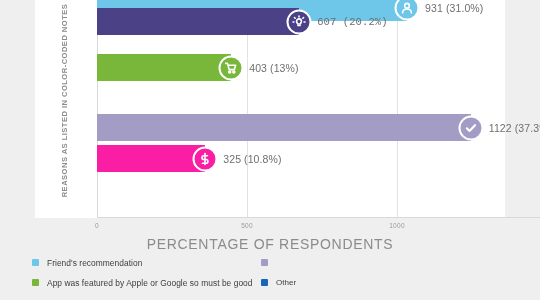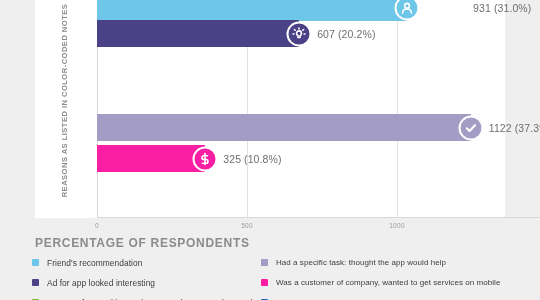--- a/index.html
+++ b/index.html
@@ -59,22 +59,22 @@
     position:absolute;top:50%;transform:translateY(-50%);
     font-size:10.5px;color:#6f6f6f;white-space:nowrap;letter-spacing:.1px;
   }
 
   
   .xtick{
     position:absolute;top:222px;font-size:6.5px;color:#9a9a9a;
     transform:translateX(-50%);letter-spacing:.3px;
   }
   .x-axis-title{
-    position:absolute;left:35px;top:236px;width:470px;text-align:left;
-    font-size:12px;font-weight:bold;letter-spacing:.7px;color:#8b8b8b;
+    position:absolute;left:35px;top:236px;width:470px;text-align:center;
+    font-size:14px;font-weight:normal;letter-spacing:.7px;color:#8b8b8b;
   }
 
   
   .legend{
     position:absolute;left:0;top:253px;width:432px;height:47px;
   }
   .legend-col{position:absolute;top:0;}
   .legend-col.left{left:32px;}
   .legend-col.right{left:261px;}
   .legend-item{
@@ -105,32 +105,43 @@
 
       <div class="bars" id="bars">
           <div class="bar-row" style="top: -6px; right: 0px;">
             <div class="bar" style="width: 310.1px; background: rgb(110, 198, 232);"></div>
             <div class="bar-badge" style="left: 310.1px; background: rgb(110, 198, 232);">
               <svg width="15" height="15" viewBox="0 0 16 16">
                 <circle cx="8" cy="5.6" r="2.5" fill="none" stroke="#fff" stroke-width="1.7" stroke-linecap="round" stroke-linejoin="round"></circle>
                 <path d="M3.3 13.2c0-2.6 2.1-4.2 4.7-4.2s4.7 1.6 4.7 4.2" fill="none" stroke="#fff" stroke-width="1.7" stroke-linecap="round" stroke-linejoin="round"></path>
               </svg>
             </div>
-            <div class="bar-label" style="left: 328.1px; margin-left: 48px;">931 (31.0%)</div>
+            <div class="bar-label" style="left: 328.1px;">931 (31.0%)</div>
           </div>
-          <div class="bar-row" style="top: 20px; right: 0px;">
+          <div class="bar-row" style="top: 8px; right: 0px; font-family: Liberation Mono, monospace;">
             <div class="bar" style="width: 202.181px; background: rgb(74, 65, 134);"></div>
             <div class="bar-badge" style="left: 202.181px; background: rgb(74, 65, 134);">
               <svg width="15" height="15" viewBox="0 0 16 16">
                 <path d="M5.4 7.3a2.6 2.6 0 1 1 5.2 0c0 1.3-1 1.9-1.2 2.9H6.6c-.2-1-1.2-1.6-1.2-2.9z" fill="none" stroke="#fff" stroke-width="1.7" stroke-linecap="round" stroke-linejoin="round"></path>
                 <path d="M6.8 11.8h2.4" fill="none" stroke="#fff" stroke-width="1.7" stroke-linecap="round" stroke-linejoin="round"></path>
                 <path d="M8 1.6v1M3.1 3.2l.8.8M12.9 3.2l-.8.8M1.6 8h1M13.4 8h1" fill="none" stroke="#fff" stroke-width="1.7" stroke-linecap="round" stroke-linejoin="round"></path>
               </svg>
             </div>
             <div class="bar-label" style="left: 220.181px;">607 (20.2%)</div>
+          </div>
+          <div class="bar-row" style="top: 54px; right: 0px;">
+            <div class="bar" style="width: 134.232px; background: rgb(121, 183, 59);"></div>
+            <div class="bar-badge" style="left: 134.232px; background: rgb(121, 183, 59);">
+              <svg width="15" height="15" viewBox="0 0 16 16">
+                <path d="M2.4 3.1h1.9l1.7 6.6h5.6l1.3-4.6H5" fill="none" stroke="#fff" stroke-width="1.7" stroke-linecap="round" stroke-linejoin="round"></path>
+                <circle cx="6.6" cy="12.3" r="1.1" fill="none" stroke="#fff" stroke-width="1.7" stroke-linecap="round" stroke-linejoin="round"></circle>
+                <circle cx="11" cy="12.3" r="1.1" fill="none" stroke="#fff" stroke-width="1.7" stroke-linecap="round" stroke-linejoin="round"></circle>
+              </svg>
+            </div>
+            <div class="bar-label" style="left: 152.232px;">403 (13%)</div>
           </div>
           <div class="bar-row" style="top: 114px; right: 0px;">
             <div class="bar" style="width: 373.719px; background: rgb(163, 156, 196);"></div>
             <div class="bar-badge" style="left: 373.719px; background: rgb(163, 156, 196);">
               <svg width="15" height="15" viewBox="0 0 16 16">
                 <path d="M3.6 8.3l2.8 2.8 5.9-6.1" fill="none" stroke="#fff" stroke-width="2.3" stroke-linecap="round" stroke-linejoin="round"></path>
               </svg>
             </div>
             <div class="bar-label" style="left: 391.719px;">1122 (37.3%)</div>
           </div>
@@ -154,36 +165,27 @@
 
   <div class="x-axis-title">PERCENTAGE OF RESPONDENTS</div>
 
   <div class="legend">
     <div class="legend-col left" id="legend-left">
         <div class="legend-item">
           <span class="legend-swatch" style="background: rgb(110, 198, 232);"></span>
           <span class="legend-text">Friend's recommendation</span>
         </div>
         <div class="legend-item">
-          <span class="legend-swatch" style="background: rgb(74, 65, 134);"></span>
-          <span class="legend-text">Ad for app looked interesting</span>
-        </div>
-        <div class="legend-item">
           <span class="legend-swatch" style="background: rgb(121, 183, 59);"></span>
           <span class="legend-text">App was featured by Apple or Google so must be good</span>
         </div>
       </div>
     <div class="legend-col right" id="legend-right">
         <div class="legend-item">
           <span class="legend-swatch" style="background: rgb(163, 156, 196);"></span>
-          <span class="legend-text">Had a specific task: thought the app would help</span>
-        </div>
-        <div class="legend-item">
-          <span class="legend-swatch" style="background: rgb(249, 30, 164);"></span>
-          <span class="legend-text">Was a customer of company, wanted to get services on mobile</span>
         </div>
         <div class="legend-item">
           <span class="legend-swatch" style="background: rgb(23, 101, 188);"></span>
           <span class="legend-text">Other</span>
         </div>
       </div>
   </div>
 
 </div>
 

